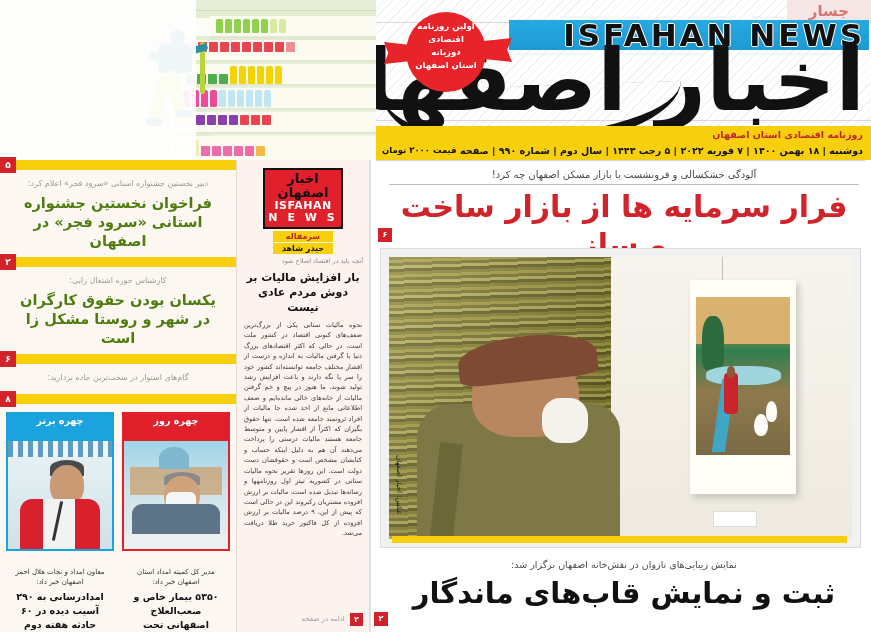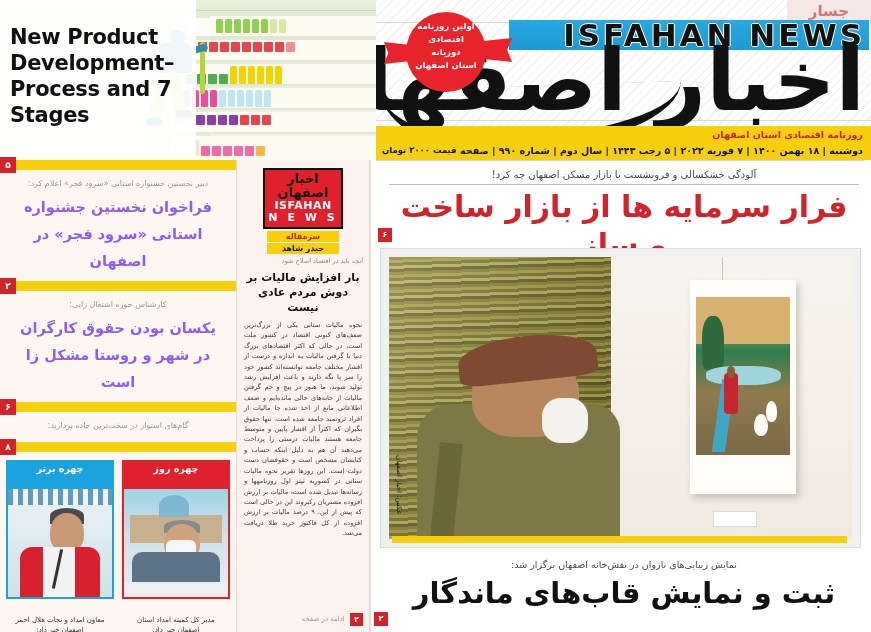--- a/index.html
+++ b/index.html
@@ -87,21 +87,21 @@
   #price{position:absolute;left:6px;top:143px;width:86px;direction:rtl;text-align:left;
       color:#111;font-size:8.5px;line-height:15px;font-weight:bold;}
 
   
   #leftcol{position:absolute;left:0;top:160px;width:236px;height:472px;background:#fdf7f2;}
   .ybar{position:relative;height:10px;background:#f7cf0d;margin:0;}
   .pnum{position:absolute;left:0;top:-3px;width:16px;height:16px;background:#d3232a;color:#fff;
       font-size:9px;line-height:16px;text-align:center;font-weight:bold;direction:rtl;}
   .hl{padding:8px 12px 6px 12px;direction:rtl;text-align:center;}
   .hl .kick{color:#9a9a9a;font-size:8px;line-height:12px;margin-bottom:4px;}
-  .hl .title{color:#8b5cf6;font-size:14.5px;line-height:27px;font-weight:bold;letter-spacing:-0.2px;}
+  .hl .title{color:#4d7c0f;font-size:14.5px;line-height:19px;font-weight:bold;letter-spacing:-0.2px;}
 
   
   #portraits{display:flex;gap:8px;padding:8px 6px 0 6px;}
   .pcard{flex:1;}
   .pcard .phead{height:29px;color:#fff;font-size:9.5px;font-weight:bold;line-height:17px;
       text-align:center;direction:rtl;}
   .pcard.blue .phead{background:#1ba3dd;}
   .pcard.red .phead{background:#e0202a;}
   .pcard .pframe{height:108px;border:2px solid #cfcfcf;border-top:none;background:#ddd;overflow:hidden;position:relative;}
   .pcard.blue .pframe{border-color:#1ba3dd;}
@@ -128,21 +128,21 @@
   .port2 .suit{position:absolute;left:8%;bottom:0;width:84%;height:42%;background:#5d7387;border-radius:10px 10px 0 0;}
   .port2 .desk{position:absolute;left:0;bottom:0;width:100%;height:14%;background:#eceff0;}
 
   
   #midcol{position:absolute;left:236px;top:160px;width:134px;height:472px;background:#fdf3ee;
       border-left:1px solid #e6d9d2;border-right:1px solid #e6d9d2;box-sizing:border-box;}
   #midlogo{width:76px;margin:8px auto 0 auto;border:2px solid #111;background:#e0202a;padding:2px 0 3px 0;text-align:center;}
   #midlogo .ar{color:#111;font-size:13px;direction:rtl;line-height:14px;font-weight:bold;}
   #midlogo .en1{color:#fff;font-size:11px;font-weight:bold;letter-spacing:.5px;line-height:12px;}
   #midlogo .en2{color:#fff;font-size:11px;font-weight:bold;letter-spacing:3px;line-height:12px;}
-  #edlabel{width:72px;margin:2px auto 0 auto;text-align:center;direction:rtl;}
+  #edlabel{width:60px;margin:2px auto 0 auto;text-align:center;direction:rtl;}
   #edlabel .ed{background:#f7cf0d;color:#c0272d;font-size:8px;font-weight:bold;line-height:11px;}
   #edlabel .au{background:#f7cf0d;color:#111;font-size:8px;font-weight:bold;line-height:11px;margin-top:1px;}
   #edsub{margin:3px 6px 4px 6px;text-align:right;direction:rtl;color:#8d8d8d;font-size:6.5px;line-height:9px;}
   #edtitle{margin:3px 6px 4px 6px;text-align:center;direction:rtl;color:#111;font-size:11px;line-height:15px;font-weight:bold;}
   #edbody{margin:5px 7px 0 7px;direction:rtl;text-align:justify;color:#3b3b3b;font-size:6.6px;line-height:10.4px;}
   #edmore{position:absolute;right:6px;bottom:6px;direction:rtl;color:#9a9a9a;font-size:7px;line-height:13px;}
   #edmore .mnum{display:inline-block;width:13px;height:13px;background:#d3232a;color:#fff;text-align:center;
       line-height:13px;font-size:8px;font-weight:bold;vertical-align:middle;margin-left:3px;}
 
   
@@ -299,21 +299,20 @@
         <div class="torso"></div>
       <div class="armA"></div>
         <div class="armB"></div>
       <div class="legA"></div>
         <div class="legB"></div>
       <div class="shoeA"></div>
         <div class="shoeB"></div>
     </div>
 
     <div class="textplate hatch"></div>
-    <h1>New Product Development– Process and 7 Stages</h1>
   </div>
 
   <div id="masthead">
     <div id="mast-hatch" class="hatch"></div>
     <div id="mast-rule1"></div>
     <div id="mast-rule2"></div>
 
     <div id="jesar">جسار</div>
 
     <div id="isfnews">

